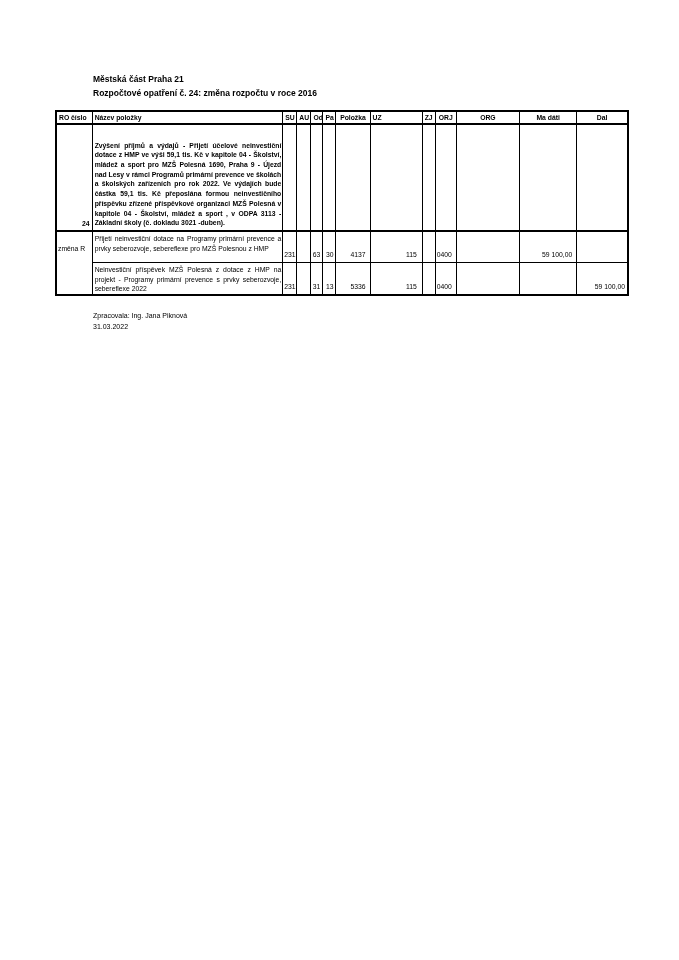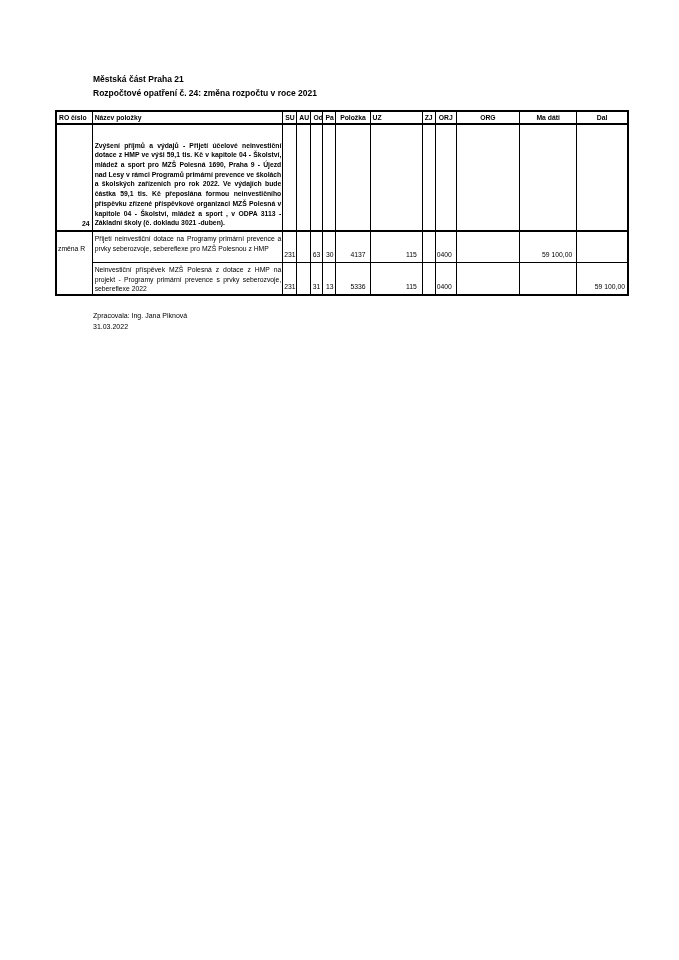--- a/index.html
+++ b/index.html
@@ -52,21 +52,21 @@
   .footer-block { position: absolute; left: 93px; top: 311px; }
   .footer-line { font-size: 7px; line-height: 10.5px; white-space: nowrap; }
 </style>
 </head>
 <body>
 
 <div class="page">
 
   <div class="title-block">
     <div class="title-line">Městská část Praha 21</div>
-    <div class="title-line">Rozpočtové opatření č. 24: změna rozpočtu v roce 2021</div>
+    <div class="title-line">Rozpočtové opatření č. 24: změna rozpočtu v roce 2016</div>
   </div>
 
   <table class="doc-table">
     <colgroup>
       <col style="width:36px">
         <col style="width:190px">
         <col style="width:14px">
         <col style="width:14px">
       <col style="width:12px">
         <col style="width:13px">

